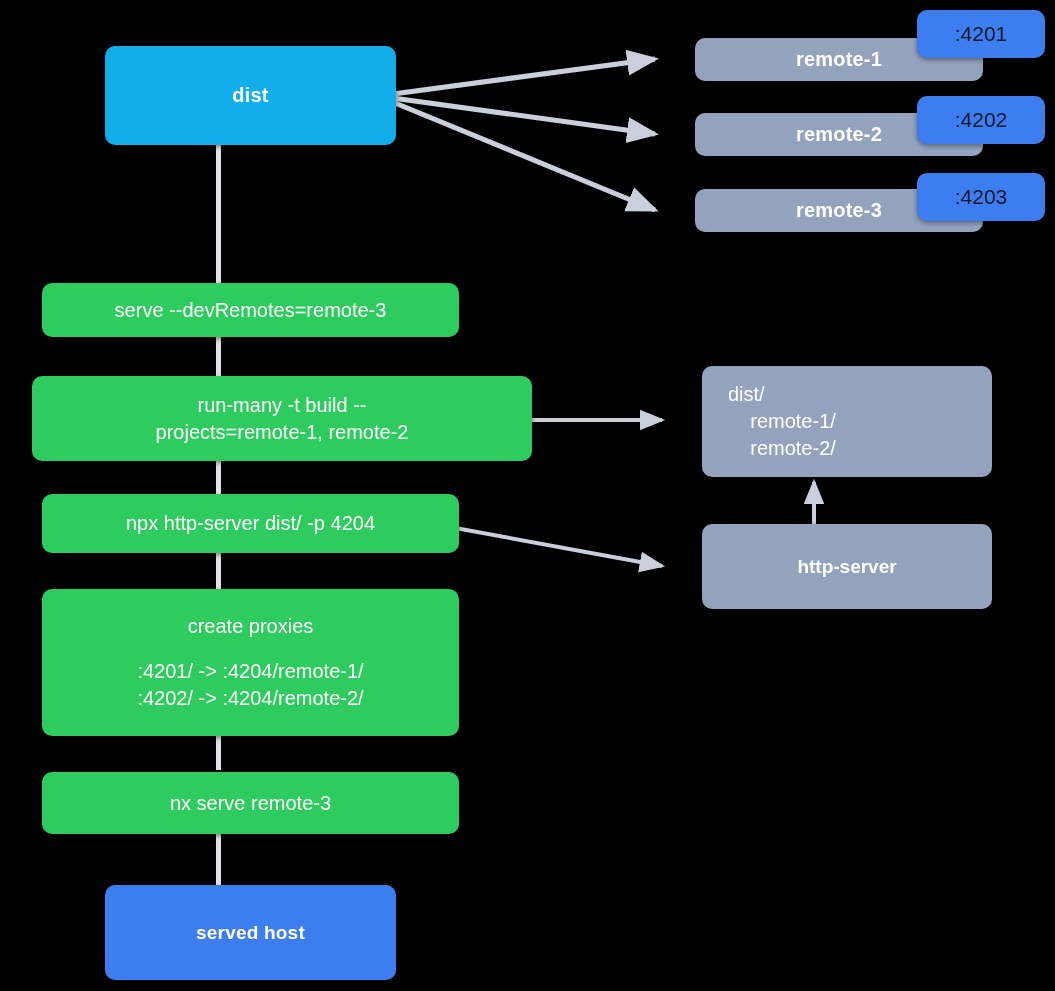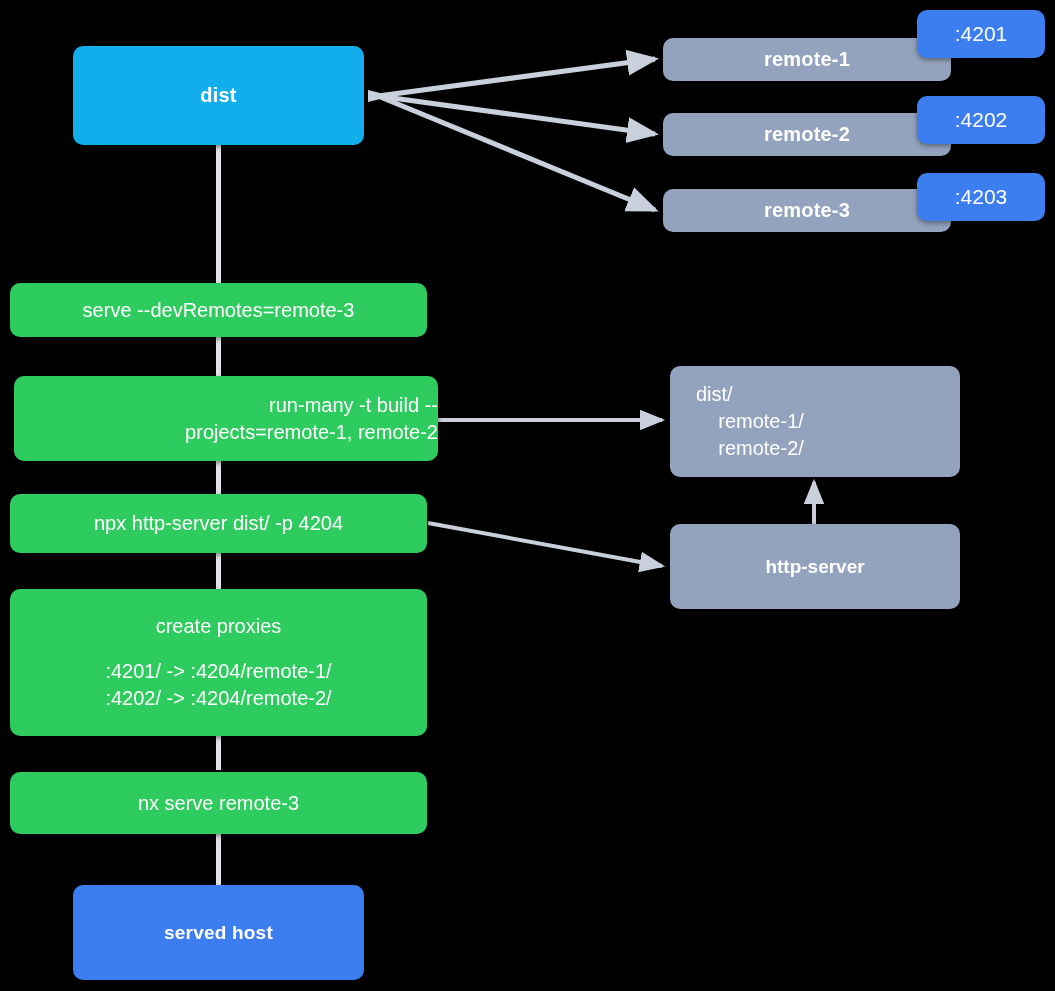--- a/index.html
+++ b/index.html
@@ -25,20 +25,21 @@
     flex-direction: column;
     align-items: center;
     justify-content: center;
     border-radius: 10px;
     color: #ffffff;
     text-align: center;
     line-height: 1.34;
     white-space: pre;
     box-shadow: 0 2px 5px rgba(0,0,0,0.45);
     z-index: 3;
+    margin-left: 32px;
   }
   .node-host {
     background: #12AEEB;
     font-weight: bold;
     font-size: 20px;
     letter-spacing: 0.2px;
   }
   .node-served {
     background: #3C7DF0;
     font-weight: bold;
@@ -70,21 +71,21 @@
     font-weight: bold;
     font-size: 19px;
   }
   .badge {
     position: absolute;
     box-sizing: border-box;
     display: flex;
     align-items: center;
     justify-content: center;
     background: #3C7DF0;
-    color: #ffffff;
+    color: #0f172a;
     border-radius: 10px;
     font-size: 21px;
     font-weight: normal;
     z-index: 6;
     box-shadow: 0 2px 5px rgba(0,0,0,0.4);
   }
   .cmd-line {
     display: block;
   }
   .cmd-line.blank {
@@ -164,21 +165,21 @@
     <span>remote-3</span>
   </div>
   <div class="badge" style="left:917px;top:173px;width:128px;height:48px;">
     <span>:4203</span>
   </div>
 
   <div class="node node-cmd" style="left:10px;top:283px;width:417px;height:54px;">
     <span>serve --devRemotes=remote-3</span>
   </div>
 
-  <div class="node node-cmd" style="left:14px;top:376px;width:424px;height:85px;align-items:flex-end;">
+  <div class="node node-cmd" style="left:0;top:376px;width:500px;height:85px;">
     <span class="cmd-line">run-many -t build --</span>
     <span class="cmd-line">projects=remote-1, remote-2</span>
   </div>
 
   <div class="node node-cmd" style="left:10px;top:494px;width:417px;height:59px;">
     <span>npx http-server dist/ -p 4204</span>
   </div>
 
   <div class="node node-cmd" style="left:10px;top:589px;width:417px;height:147px;">
     <span class="cmd-line">create proxies</span>

